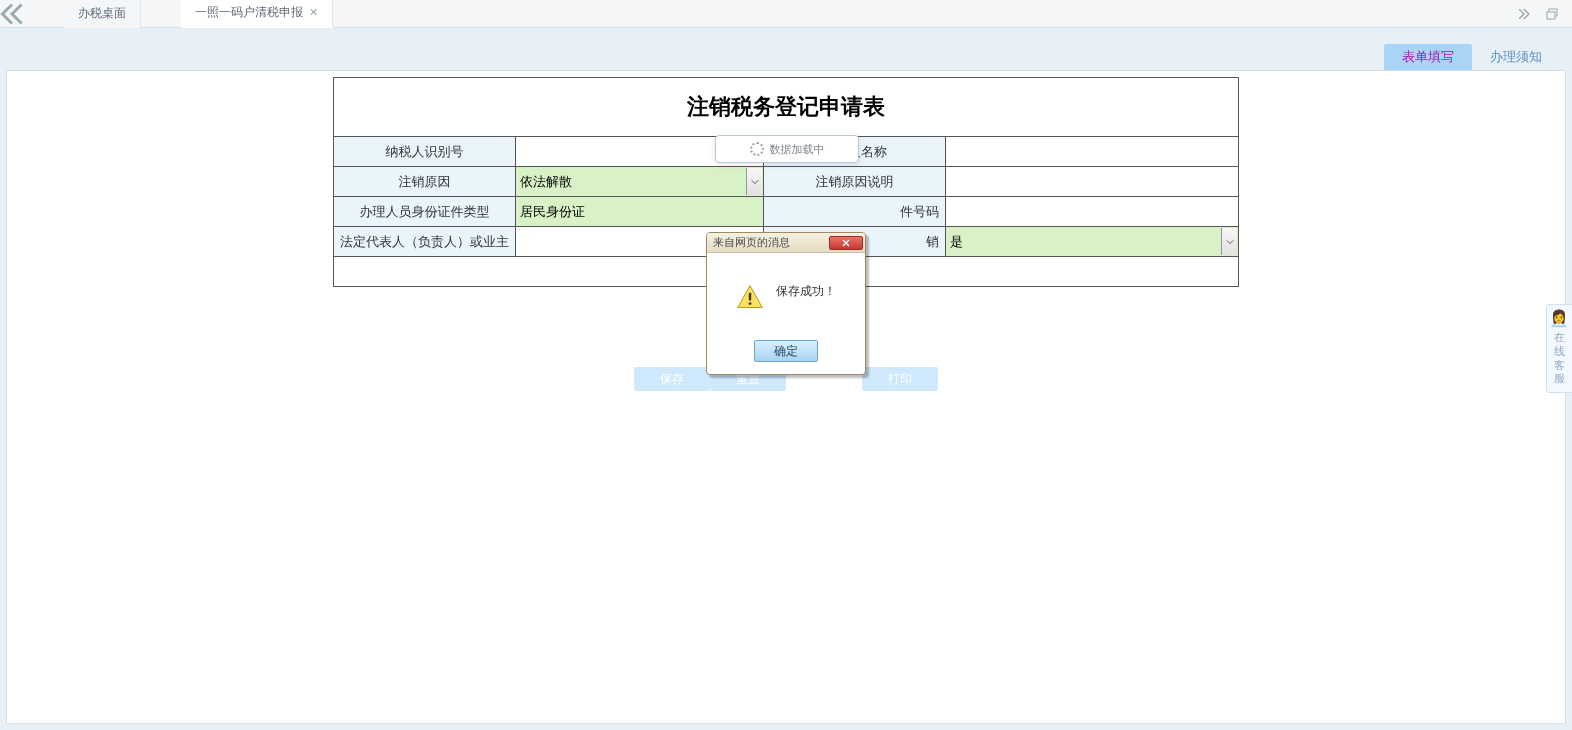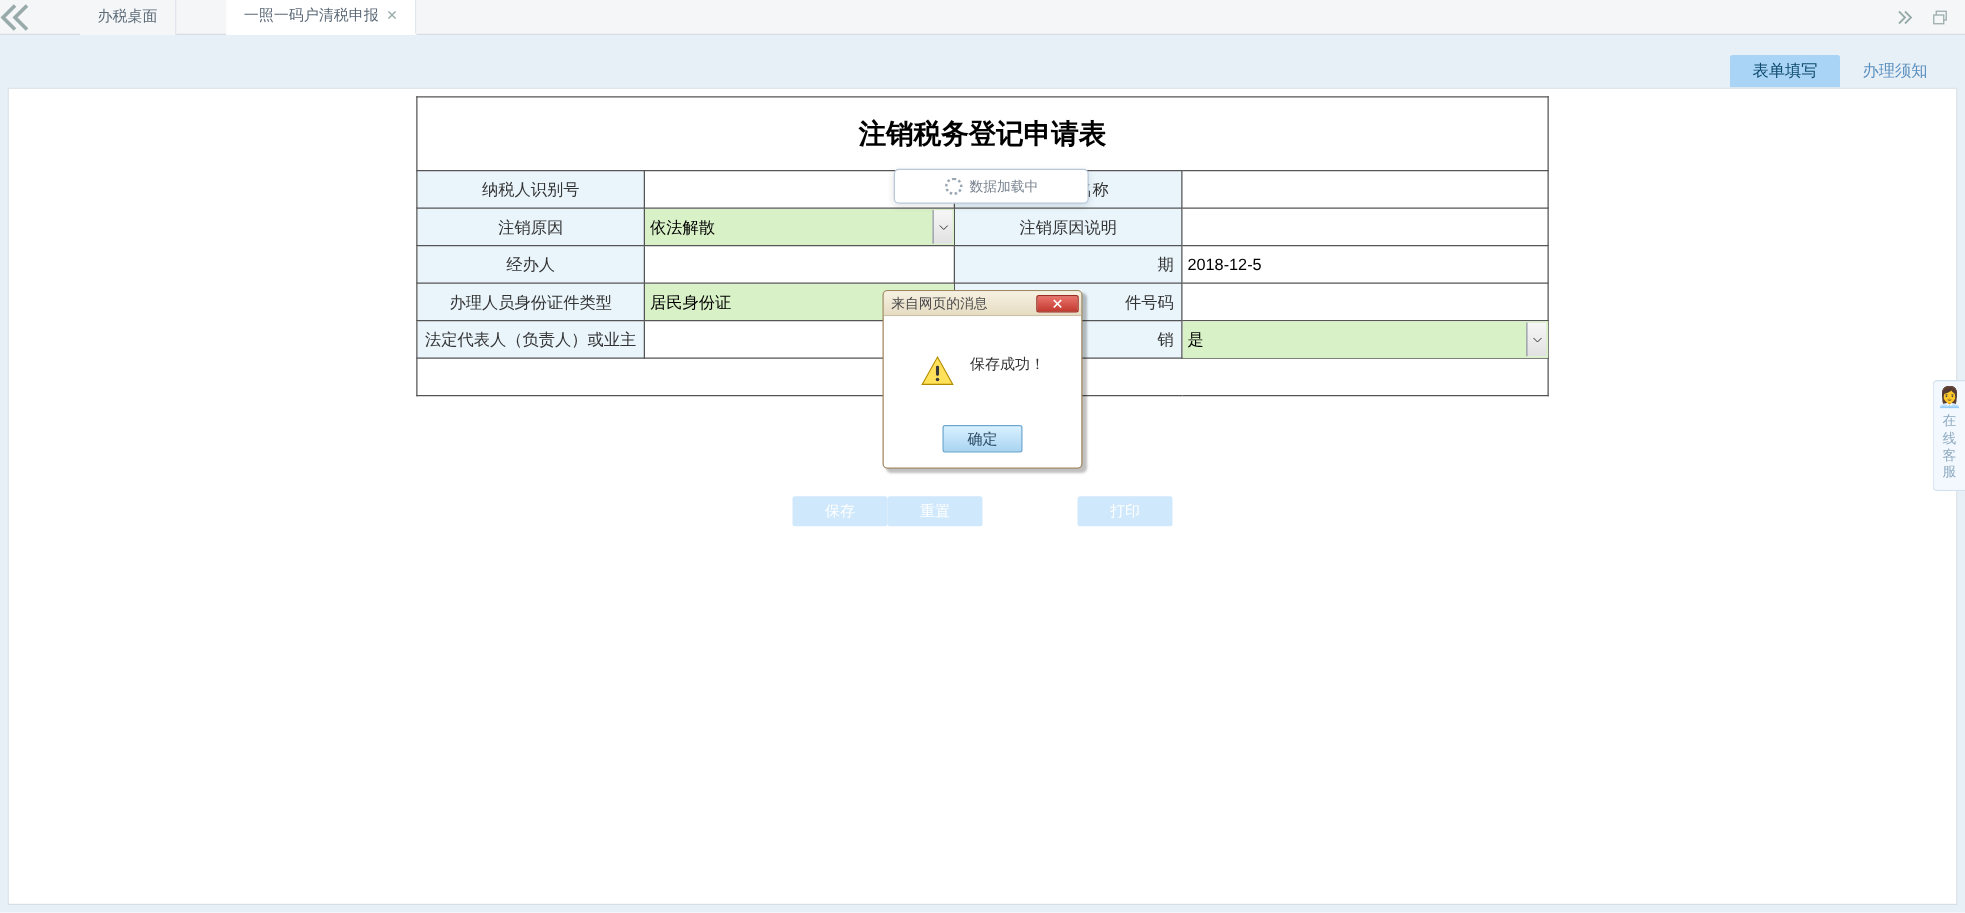--- a/index.html
+++ b/index.html
@@ -71,21 +71,21 @@
   .right-tab {
     height: 26px;
     padding: 0 18px;
     font-size: 13px;
     display: flex; align-items: center;
     cursor: pointer;
     border-radius: 2px 2px 0 0;
   }
   .right-tab.selected {
     background: #aad4f5;
-    color: #0c4a6e;
+    color: #a21caf;
   }
   .right-tab.unselected {
     background: transparent;
     color: #5a8fbf;
   }
 
   .content-panel {
     position: absolute;
     top: 36px; left: 0px; right: 0px; bottom: 0px;
     background: #fff;
@@ -161,21 +161,21 @@
     font-size: 12px;
     color: #fff;
     background: #cfe8fb;
     cursor: pointer;
   }
 
   
   .loading-box {
     position: absolute;
     left: 715px; top: 135px;
-    width: 156px; height: 28px;
+    width: 144px; height: 28px;
     background: #fff;
     border: 1px solid #b7c8db;
     border-radius: 4px;
     display: flex; align-items: center; justify-content: center;
     font-size: 11px; color: #7a8491;
     box-shadow: 0 2px 6px rgba(0,0,0,.1);
   }
   .spinner {
     width: 14px; height: 14px;
     border: 2px dotted #9aa7b3;
@@ -321,28 +321,20 @@
             <span class="drop-btn">
               <svg viewBox="0 0 10 6">
                     <path d="M1 1 L5 5 L9 1" stroke="#333" fill="none"></path>
                   </svg>
             </span>
           </td>
           <td class="lbl">注销原因说明</td>
           <td class="val"></td>
         </tr>
         <tr>
-          <td class="lbl">经办人</td>
-          <td class="val">
-            <span class="white-chip" style="width:38px"></span>
-          </td>
-          <td class="lbl" style="text-align:right;padding-right:6px">期</td>
-          <td class="val">2018-12-5</td>
-        </tr>
-        <tr>
           <td class="lbl">办理人员身份证件类型</td>
           <td class="val drop">
             <span>居民身份证</span>
           </td>
           <td class="lbl" style="text-align:right;padding-right:6px">件号码</td>
           <td class="val">
             <span class="white-chip" style="width:110px"></span>
           </td>
         </tr>
         <tr>

